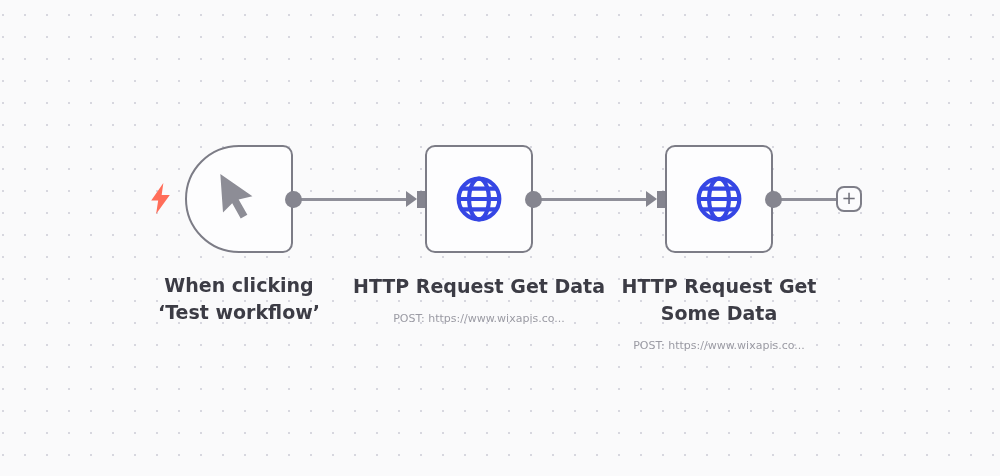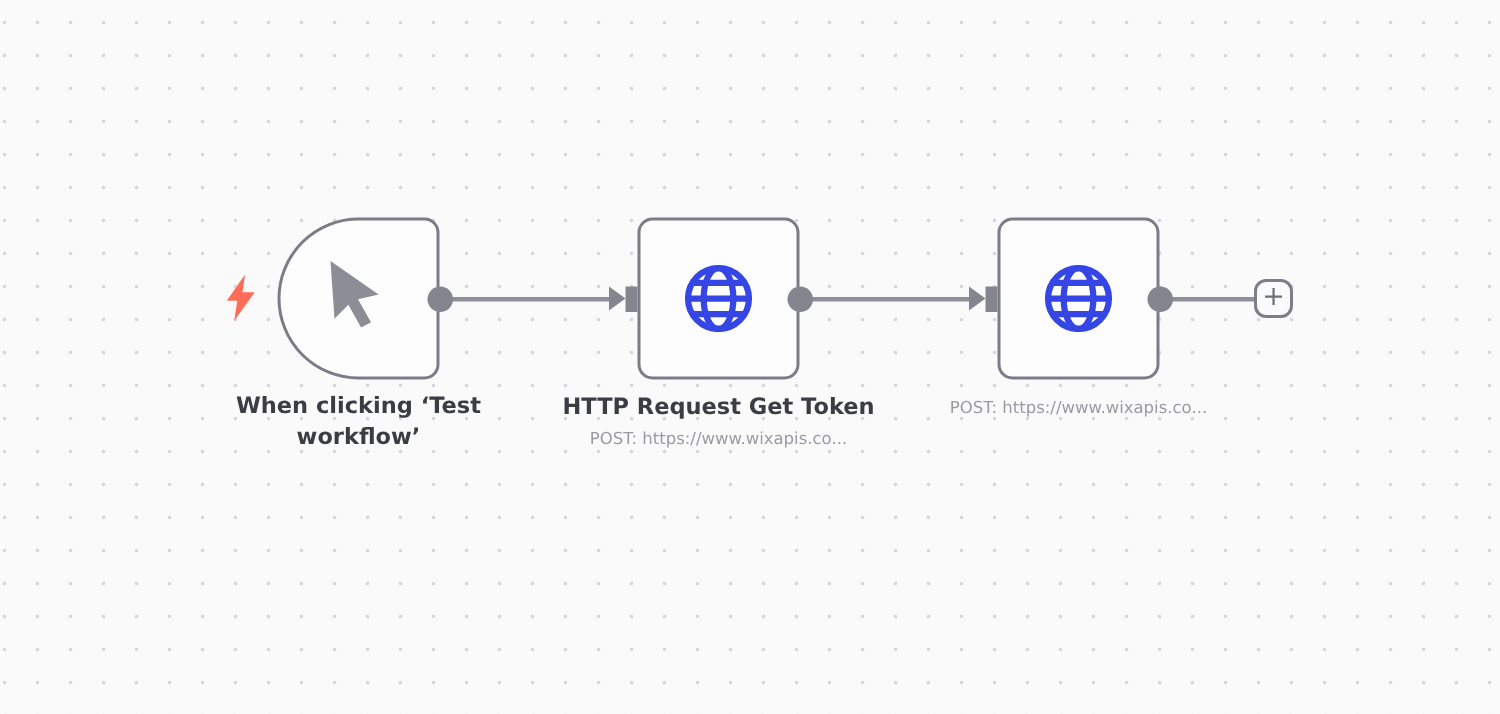--- a/index.html
+++ b/index.html
@@ -55,21 +55,21 @@
     box-sizing:border-box;border:2px solid #7e7e88;border-radius:8px;
     background:#fbfbfd;color:#6f6f79;
     display:flex;align-items:center;justify-content:center;
     font-size:18px;line-height:1;font-weight:400;cursor:pointer;
     padding:0 0 2px 0;
   }
   .node-label{
     position:absolute;text-align:center;color:#3c3c45;
   }
   .node-label .title{
-    font-size:15px;font-weight:700;line-height:1.42;margin:0 auto;
+    font-size:19px;font-weight:700;line-height:1.42;margin:12px auto;
   }
   .node-label .subtitle{
     font-size:11px;color:#9a9aa3;margin-top:4px;font-weight:400;
   }
   .lbl-trigger{left:139px;top:260px;width:200px;}
   .lbl-trigger .title{max-width:186px;}
   .lbl-http1{left:344px;top:261px;width:270px;}
   .lbl-http2{left:594px;top:261px;width:250px;}
   .lbl-http2 .title{max-width:216px;}
   svg{display:block;}
@@ -132,21 +132,22 @@
 
   <div class="add-btn">
     <span>+</span>
   </div>
 
   <div class="node-label lbl-trigger">
     <div class="title">When clicking ‘Test workflow’</div>
   </div>
 
   <div class="node-label lbl-http1">
-    <div class="title">HTTP Request Get Token</div>
+    <div class="title">HTTP Request Get Data</div>
     <div class="subtitle">POST: https://www.wixapis.co...</div>
   </div>
 
   <div class="node-label lbl-http2">
+    <div class="title">HTTP Request Get Some Data</div>
     <div class="subtitle">POST: https://www.wixapis.co...</div>
   </div>
 
 </div>
 
 </body></html>

